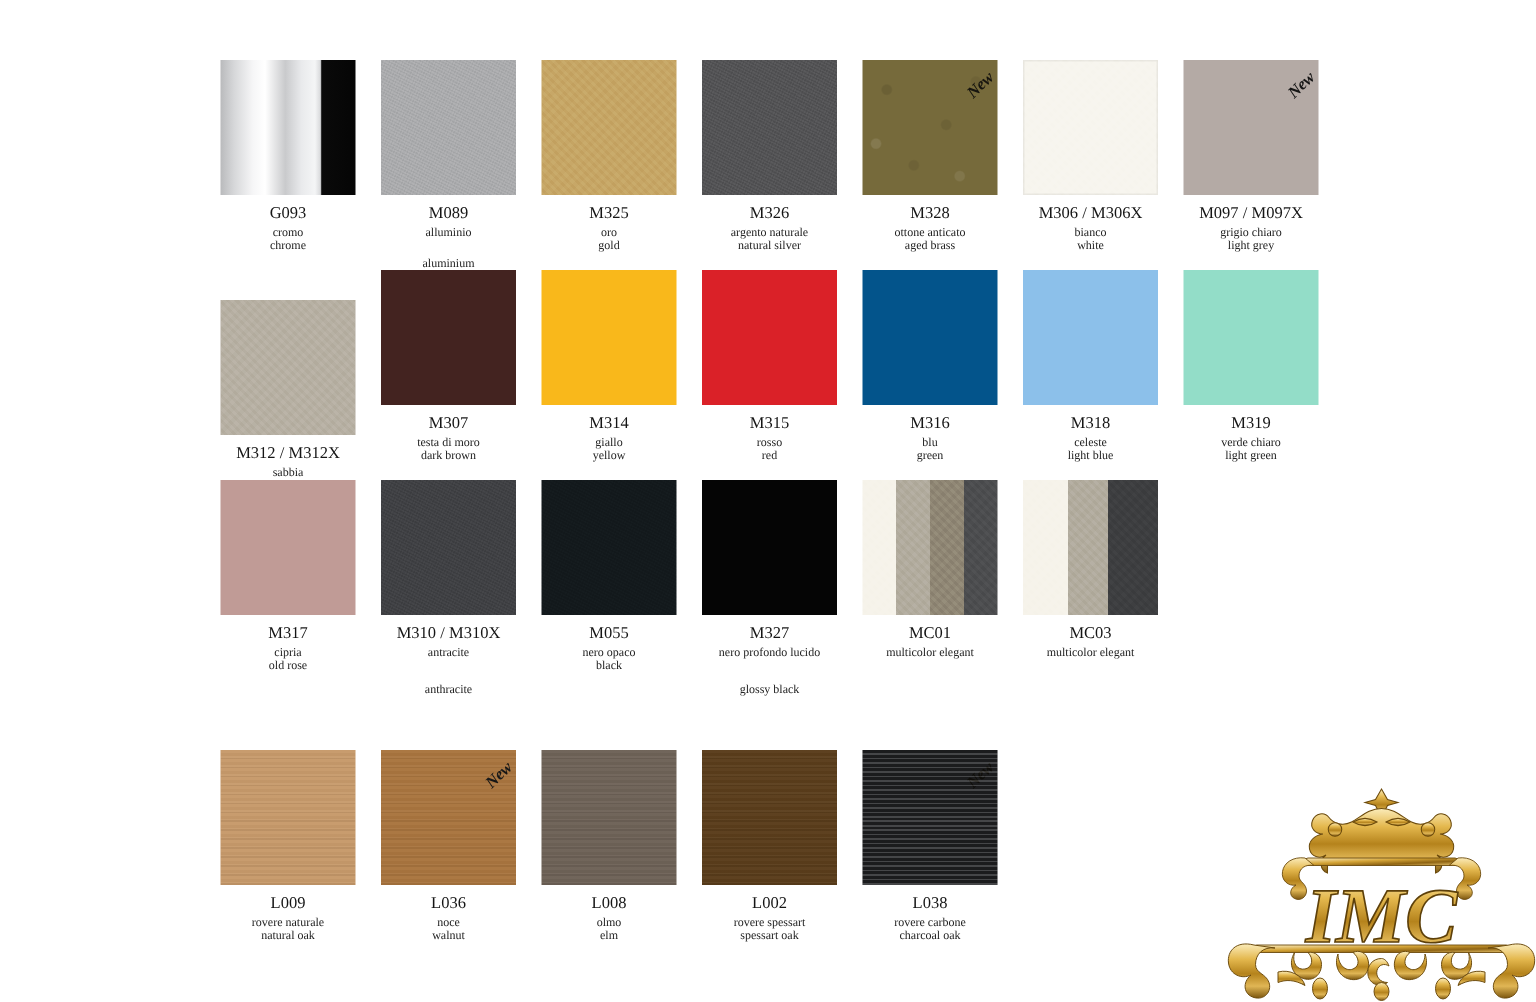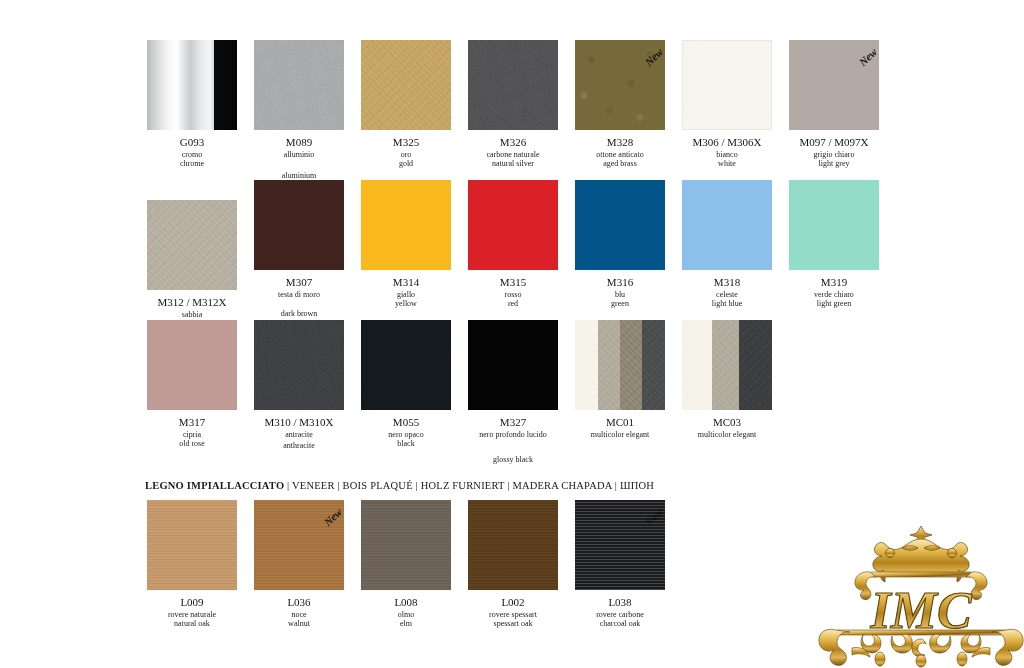--- a/index.html
+++ b/index.html
@@ -153,21 +153,21 @@
         </div>
         <div class="cell" style="left: 214px;">
           <div class="sw tex-soft" style="background:#c5a463;"></div>
           <div class="code">M325</div>
           <div class="desc">oro</div>
           <div class="desc" style="margin-top: 0px;">gold</div>
         </div>
         <div class="cell" style="left: 321px;">
           <div class="sw tex-grain" style="background:#525254;"></div>
           <div class="code">M326</div>
-          <div class="desc">carbone naturale</div>
+          <div class="desc">argento naturale</div>
           <div class="desc" style="margin-top: 0px;">natural silver</div>
         </div>
         <div class="cell" style="left: 428px;">
           <div class="sw tex-leather" style="background:#766a3b;">
             <div class="badge-new">
               <span>New</span>
             </div>
           </div>
           <div class="code">M328</div>
           <div class="desc">ottone anticato</div>
@@ -194,21 +194,21 @@
         <div class="cell" style="left: 0px; margin-top: 20px;">
           <div class="sw tex-soft" style="background:#b5aea1;"></div>
           <div class="code">M312 / M312X</div>
           <div class="desc">sabbia</div>
           <div class="desc" style="margin-top: 0px;">sand</div>
         </div>
         <div class="cell" style="left: 107px;">
           <div class="sw " style="background:#432320;"></div>
           <div class="code">M307</div>
           <div class="desc">testa di moro</div>
-          <div class="desc" style="margin-top: 10px;">dark brown</div>
+          <div class="desc" style="margin-top: 0px;">dark brown</div>
         </div>
         <div class="cell" style="left: 214px;">
           <div class="sw " style="background:#f9b81b;"></div>
           <div class="code">M314</div>
           <div class="desc">giallo</div>
           <div class="desc" style="margin-top: 0px;">yellow</div>
         </div>
         <div class="cell" style="left: 321px;">
           <div class="sw " style="background:#da2128;"></div>
           <div class="code">M315</div>
@@ -238,21 +238,21 @@
         <div class="cell" style="left: 0px;">
           <div class="sw " style="background:#c09b96;"></div>
           <div class="code">M317</div>
           <div class="desc">cipria</div>
           <div class="desc" style="margin-top: 0px;">old rose</div>
         </div>
         <div class="cell" style="left: 107px;">
           <div class="sw tex-grain" style="background:#3f4043;"></div>
           <div class="code">M310 / M310X</div>
           <div class="desc">antracite</div>
-          <div class="desc" style="margin-top: 2px;">anthracite</div>
+          <div class="desc" style="margin-top: 16px;">anthracite</div>
         </div>
         <div class="cell" style="left: 214px;">
           <div class="sw tex-grain" style="background:#13191c;"></div>
           <div class="code">M055</div>
           <div class="desc">nero opaco</div>
           <div class="desc" style="margin-top: 0px;">black</div>
         </div>
         <div class="cell" style="left: 321px;">
           <div class="sw " style="background:#050505;"></div>
           <div class="code">M327</div>
@@ -265,23 +265,20 @@
           <div class="desc">multicolor elegant</div>
         </div>
         <div class="cell" style="left: 535px;">
           <div class="sw tex-soft" style="background:linear-gradient(90deg,#f6f3ea 0%,#f6f3ea 33%,#b0aa9c 33%,#b0aa9c 63%,#3c3d3f 63%,#3c3d3f 100%);"></div>
           <div class="code">MC03</div>
           <div class="desc">multicolor elegant</div>
         </div>
       </div>
     </div>
 
-  <div class="section-head" style="top:480px;">
-    <span class="strong">LEGNO IMPIALLACCIATO</span><span class="seps"> | VENEER | BOIS PLAQUÉ | HOLZ FURNIERT | MADERA CHAPADA | ШПОН</span>
-  </div>
 
   <div class="grid" id="veneer-grid" style="top:500px;">
       <div class="row">
         <div class="cell" style="left: 0px;">
           <div class="sw tex-wood" style="background:#c79a6b;"></div>
           <div class="code">L009</div>
           <div class="desc">rovere naturale</div>
           <div class="desc" style="margin-top: 0px;">natural oak</div>
         </div>
         <div class="cell" style="left: 107px;">

